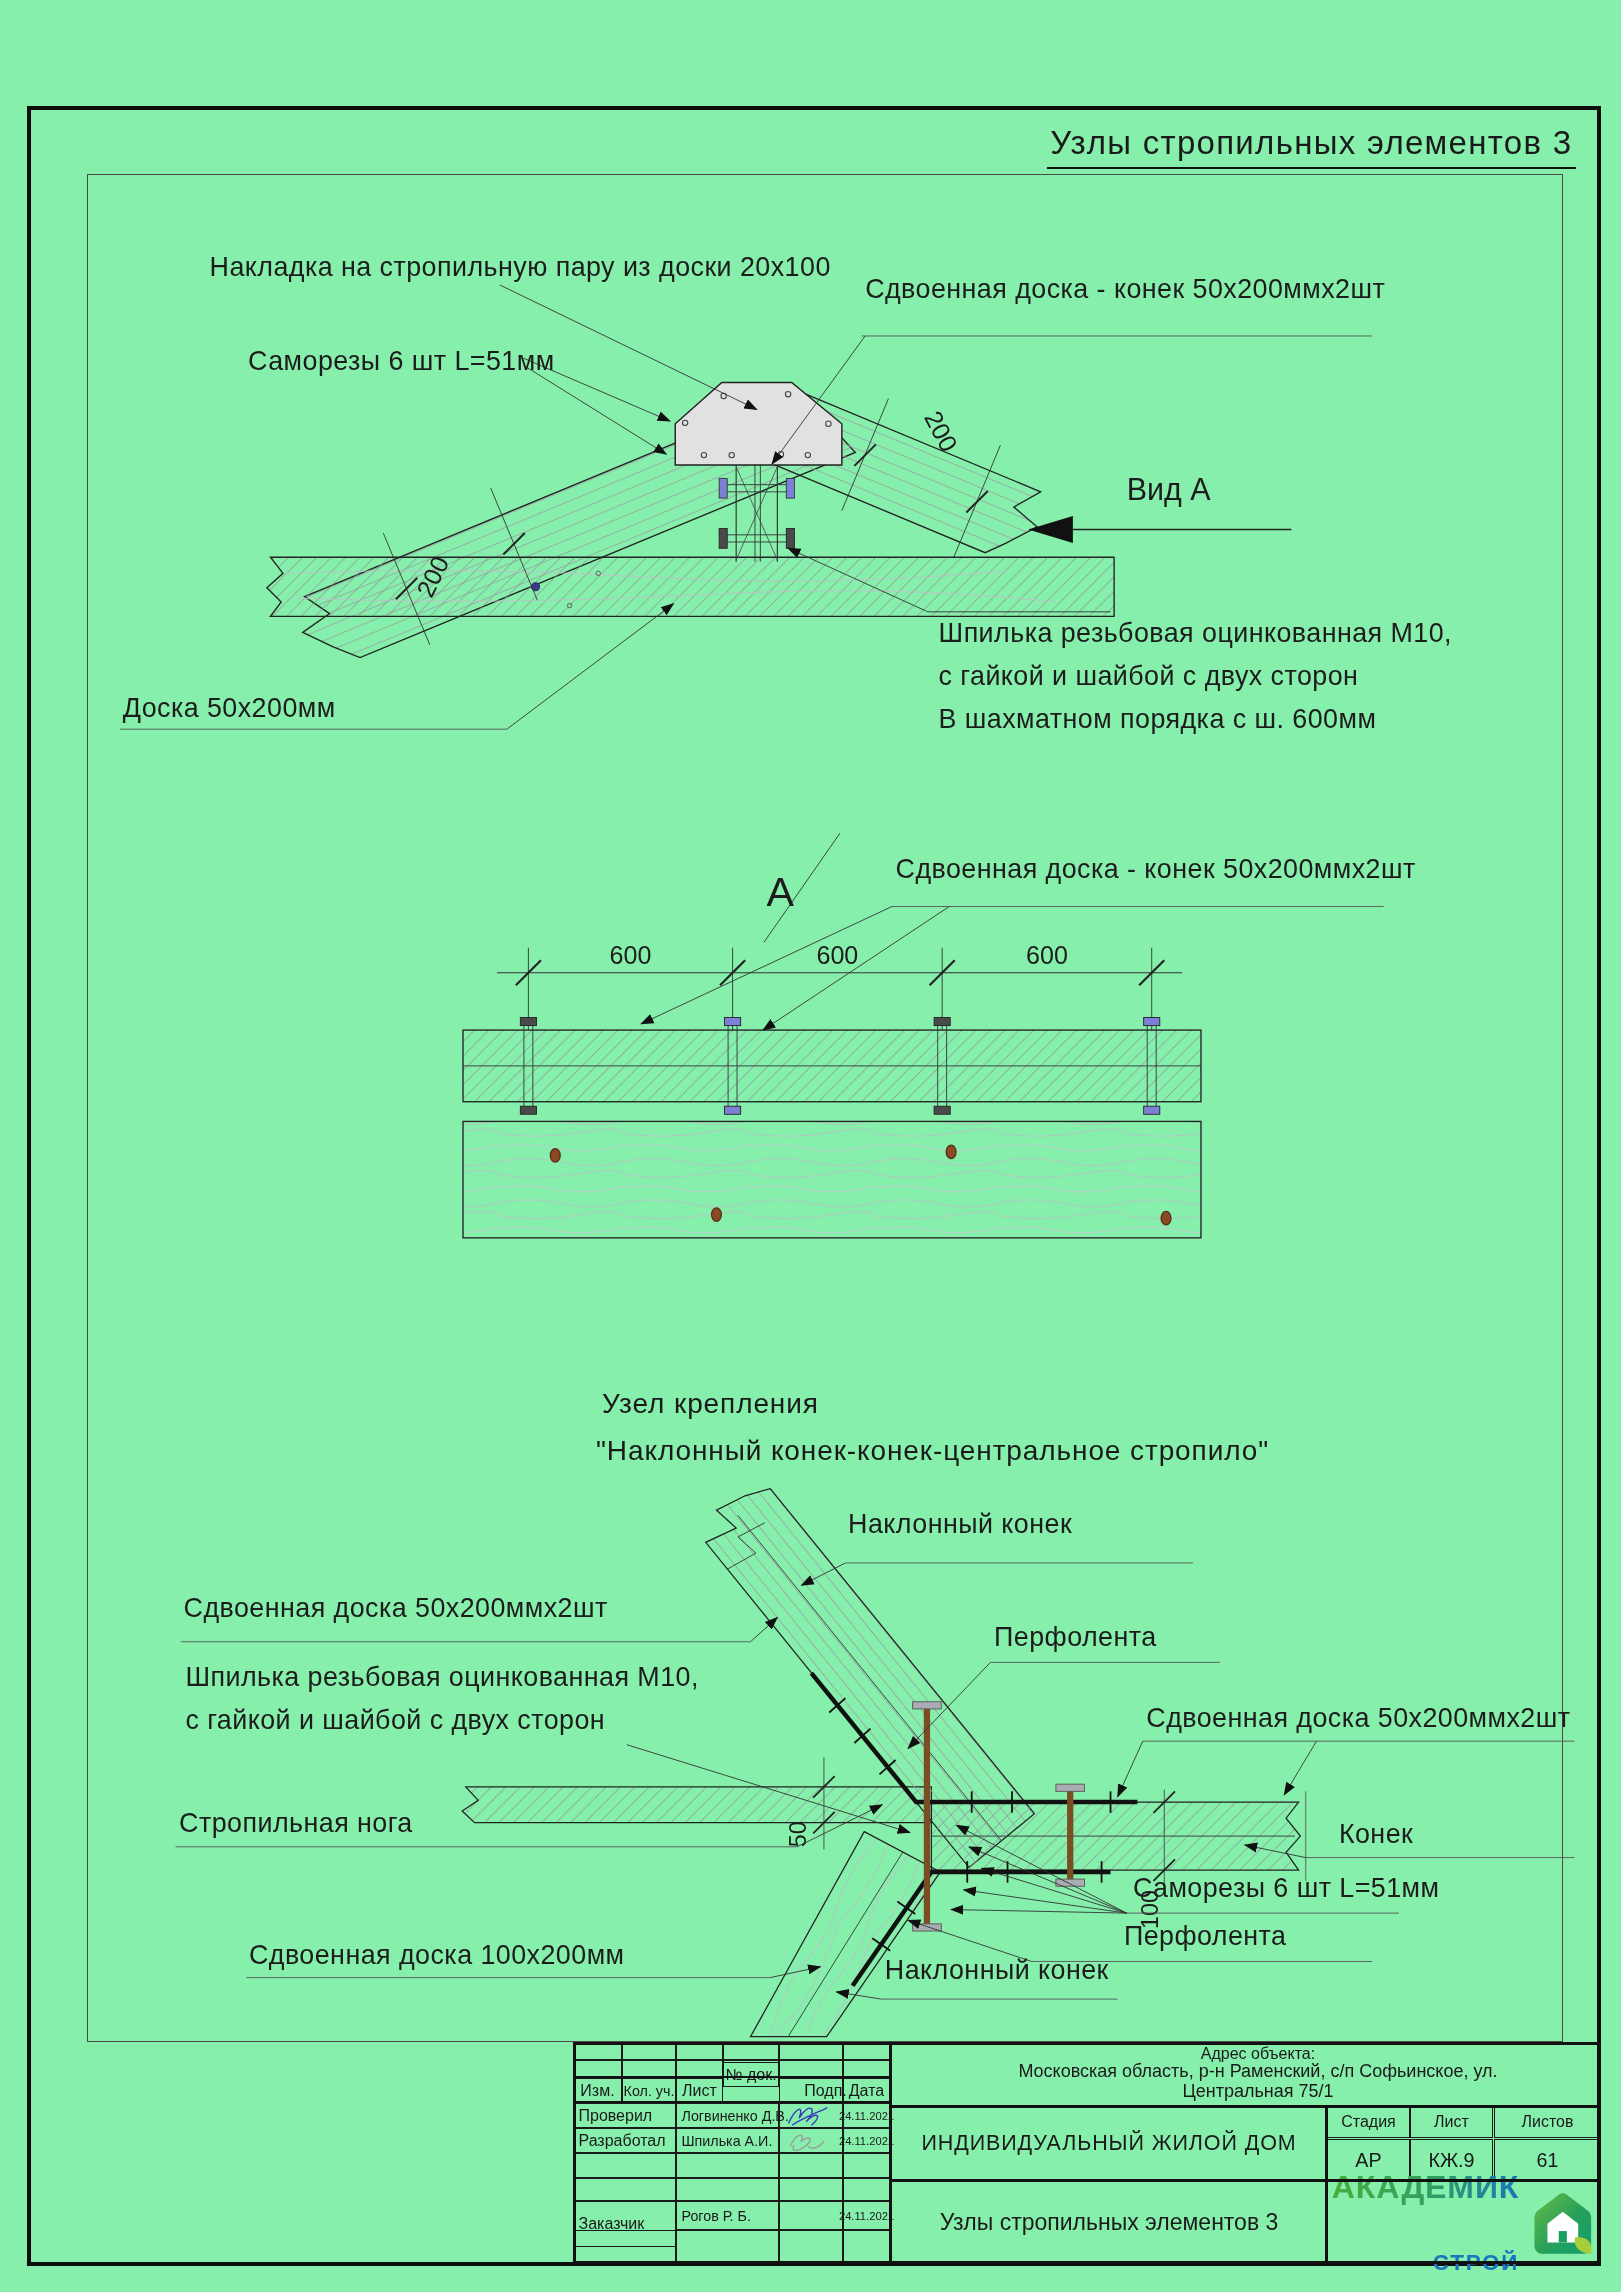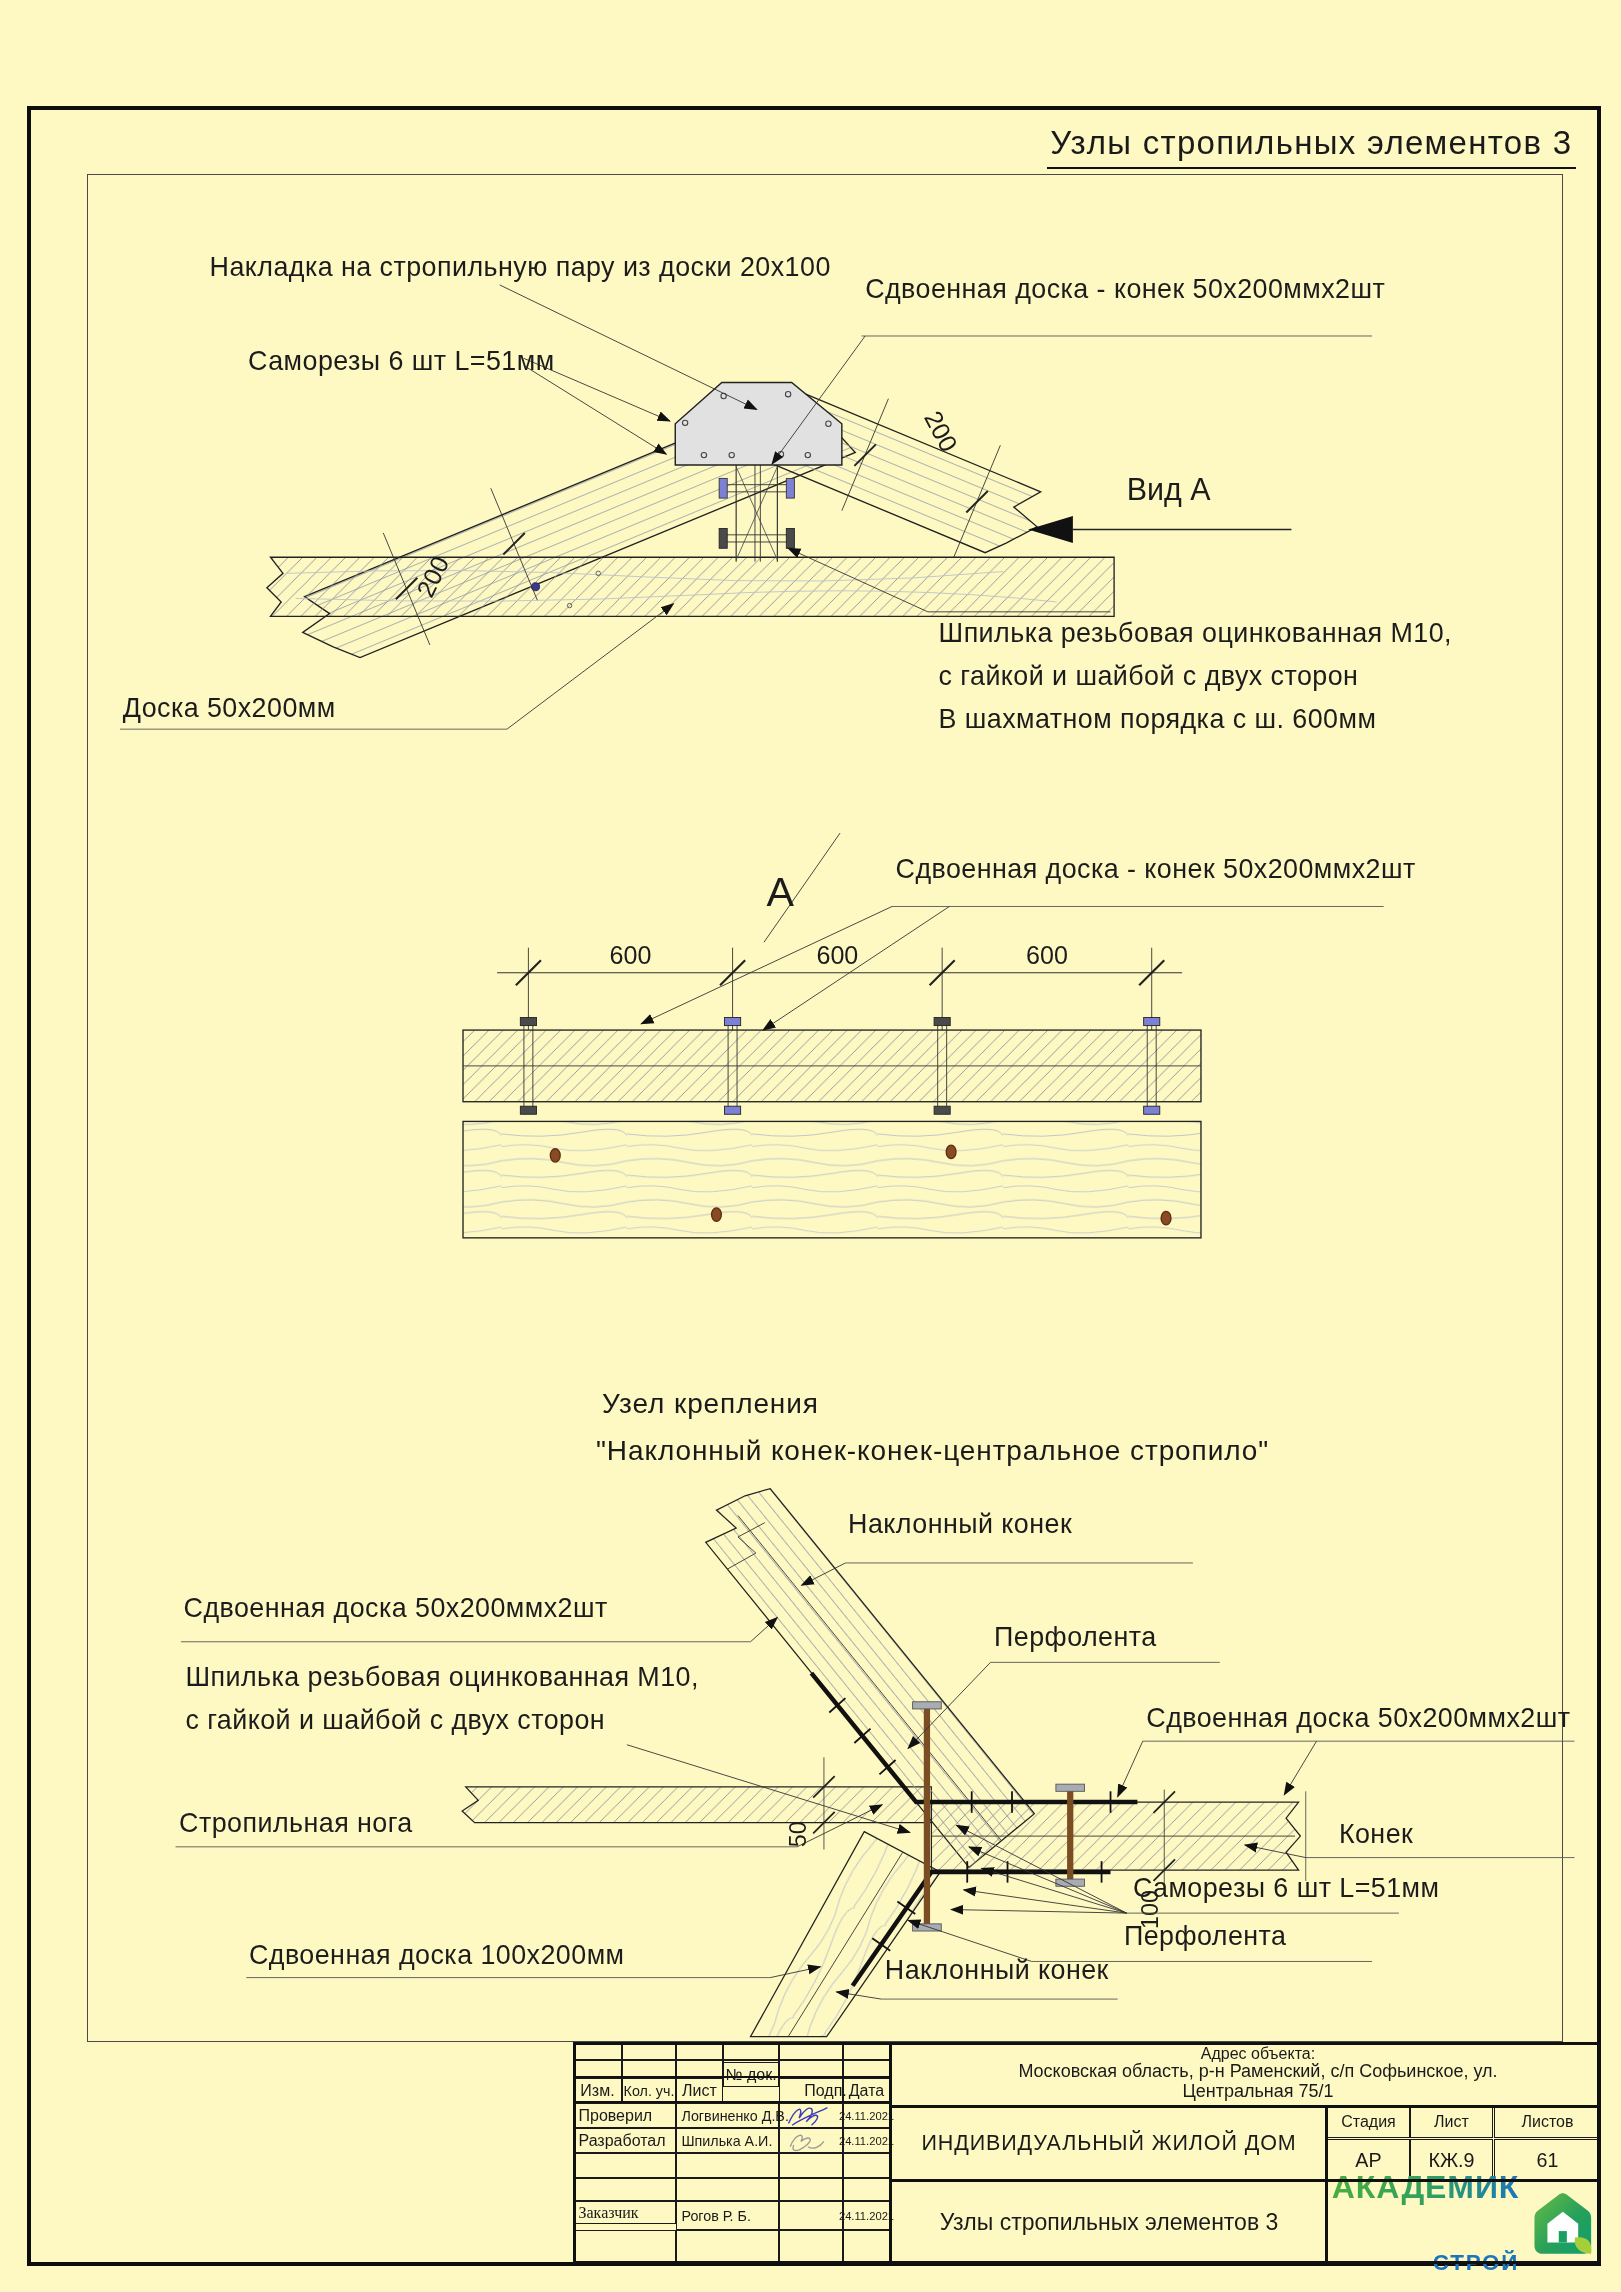--- a/index.html
+++ b/index.html
@@ -1,16 +1,16 @@
 <!DOCTYPE html>
 <html style="font-size:14.3px"><head>
 <meta charset="utf-8">
 <style>
   html,body{margin:0;padding:0;background:#fff;}
-  .page{position:relative;width:1621px;height:2293px;background:#fef9c3;overflow:hidden;
+  .page{position:relative;width:1621px;height:2293px;background:#86efac;overflow:hidden;
         font-family:"Liberation Sans",sans-serif;color:#1a1a1a;}
   .abs{position:absolute;}
   .frame{position:absolute;left:27px;top:106px;width:1574px;height:2160px;
          border:4.5px solid #0d0d0d;box-sizing:border-box;}
   .inner{position:absolute;left:87px;top:174px;width:1476px;height:1868px;
          border:1.8px solid #4a4a4a;box-sizing:border-box;}
   .sheet-title{position:absolute;top:124px;right:45px;font-size:33px;letter-spacing:1.3px;
          padding:0 3.6px 5.4px 3.6px;border-bottom:2.7px solid #111;white-space:nowrap;}
   .heading{position:absolute;font-size:28px;letter-spacing:0.9px;white-space:nowrap;}
   svg text{font-family:"Liberation Sans",sans-serif;fill:#1c1c1c;}
@@ -350,21 +350,21 @@
 
     <div class="c" style="left:0;top:111px;width:103px;height:25px;"></div>
     <div class="c" style="left:103px;top:111px;width:103px;height:25px;"></div>
     <div class="c" style="left:206px;top:111px;width:64px;height:25px;"></div>
     <div class="c" style="left:270px;top:111px;width:47px;height:25px;"></div>
     <div class="c" style="left:0;top:136px;width:103px;height:23px;"></div>
     <div class="c" style="left:103px;top:136px;width:103px;height:23px;"></div>
     <div class="c" style="left:206px;top:136px;width:64px;height:23px;"></div>
     <div class="c" style="left:270px;top:136px;width:47px;height:23px;"></div>
 
-    <div class="c cl f18" style="left:0;top:159px;width:103px;height:23px;font-family:Liberation Serif, serif;">Заказчик</div>
+    <div class="c cl f18" style="left:0;top:159px;width:103px;height:46px;">Заказчик</div>
     <div class="c cl f16" style="left:103px;top:159px;width:103px;height:29px;">Рогов Р. Б.</div>
     <div class="c" style="left:206px;top:159px;width:64px;height:29px;"></div>
     <div class="c f12" style="left:270px;top:159px;width:47px;height:29px;">24.11.2021</div>
 
     <div class="c" style="left:0;top:188px;width:103px;height:34px;"></div>
     <div class="c" style="left:103px;top:188px;width:103px;height:34px;"></div>
     <div class="c" style="left:206px;top:188px;width:64px;height:34px;"></div>
     <div class="c" style="left:270px;top:188px;width:47px;height:34px;"></div>
 
     <div class="addr">

